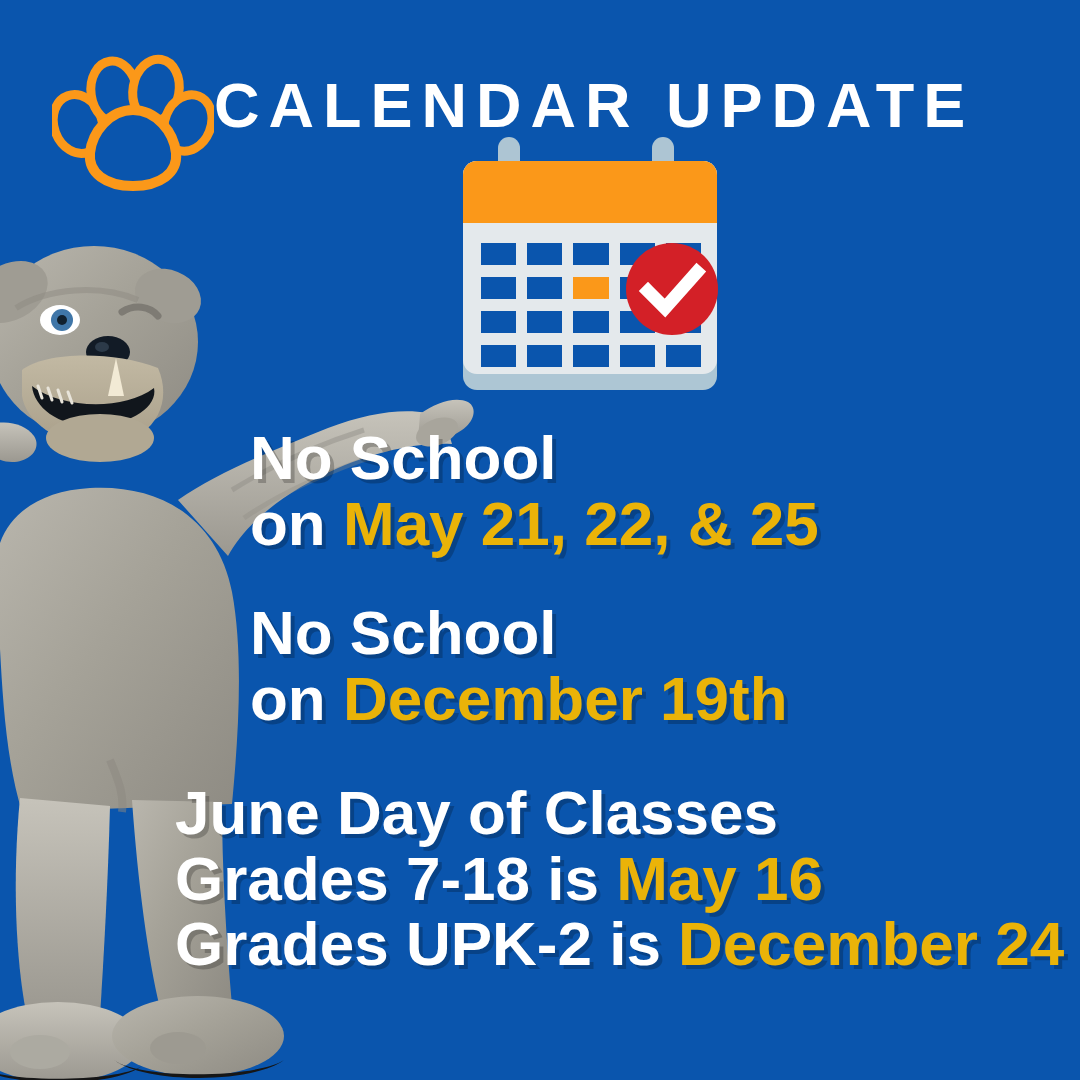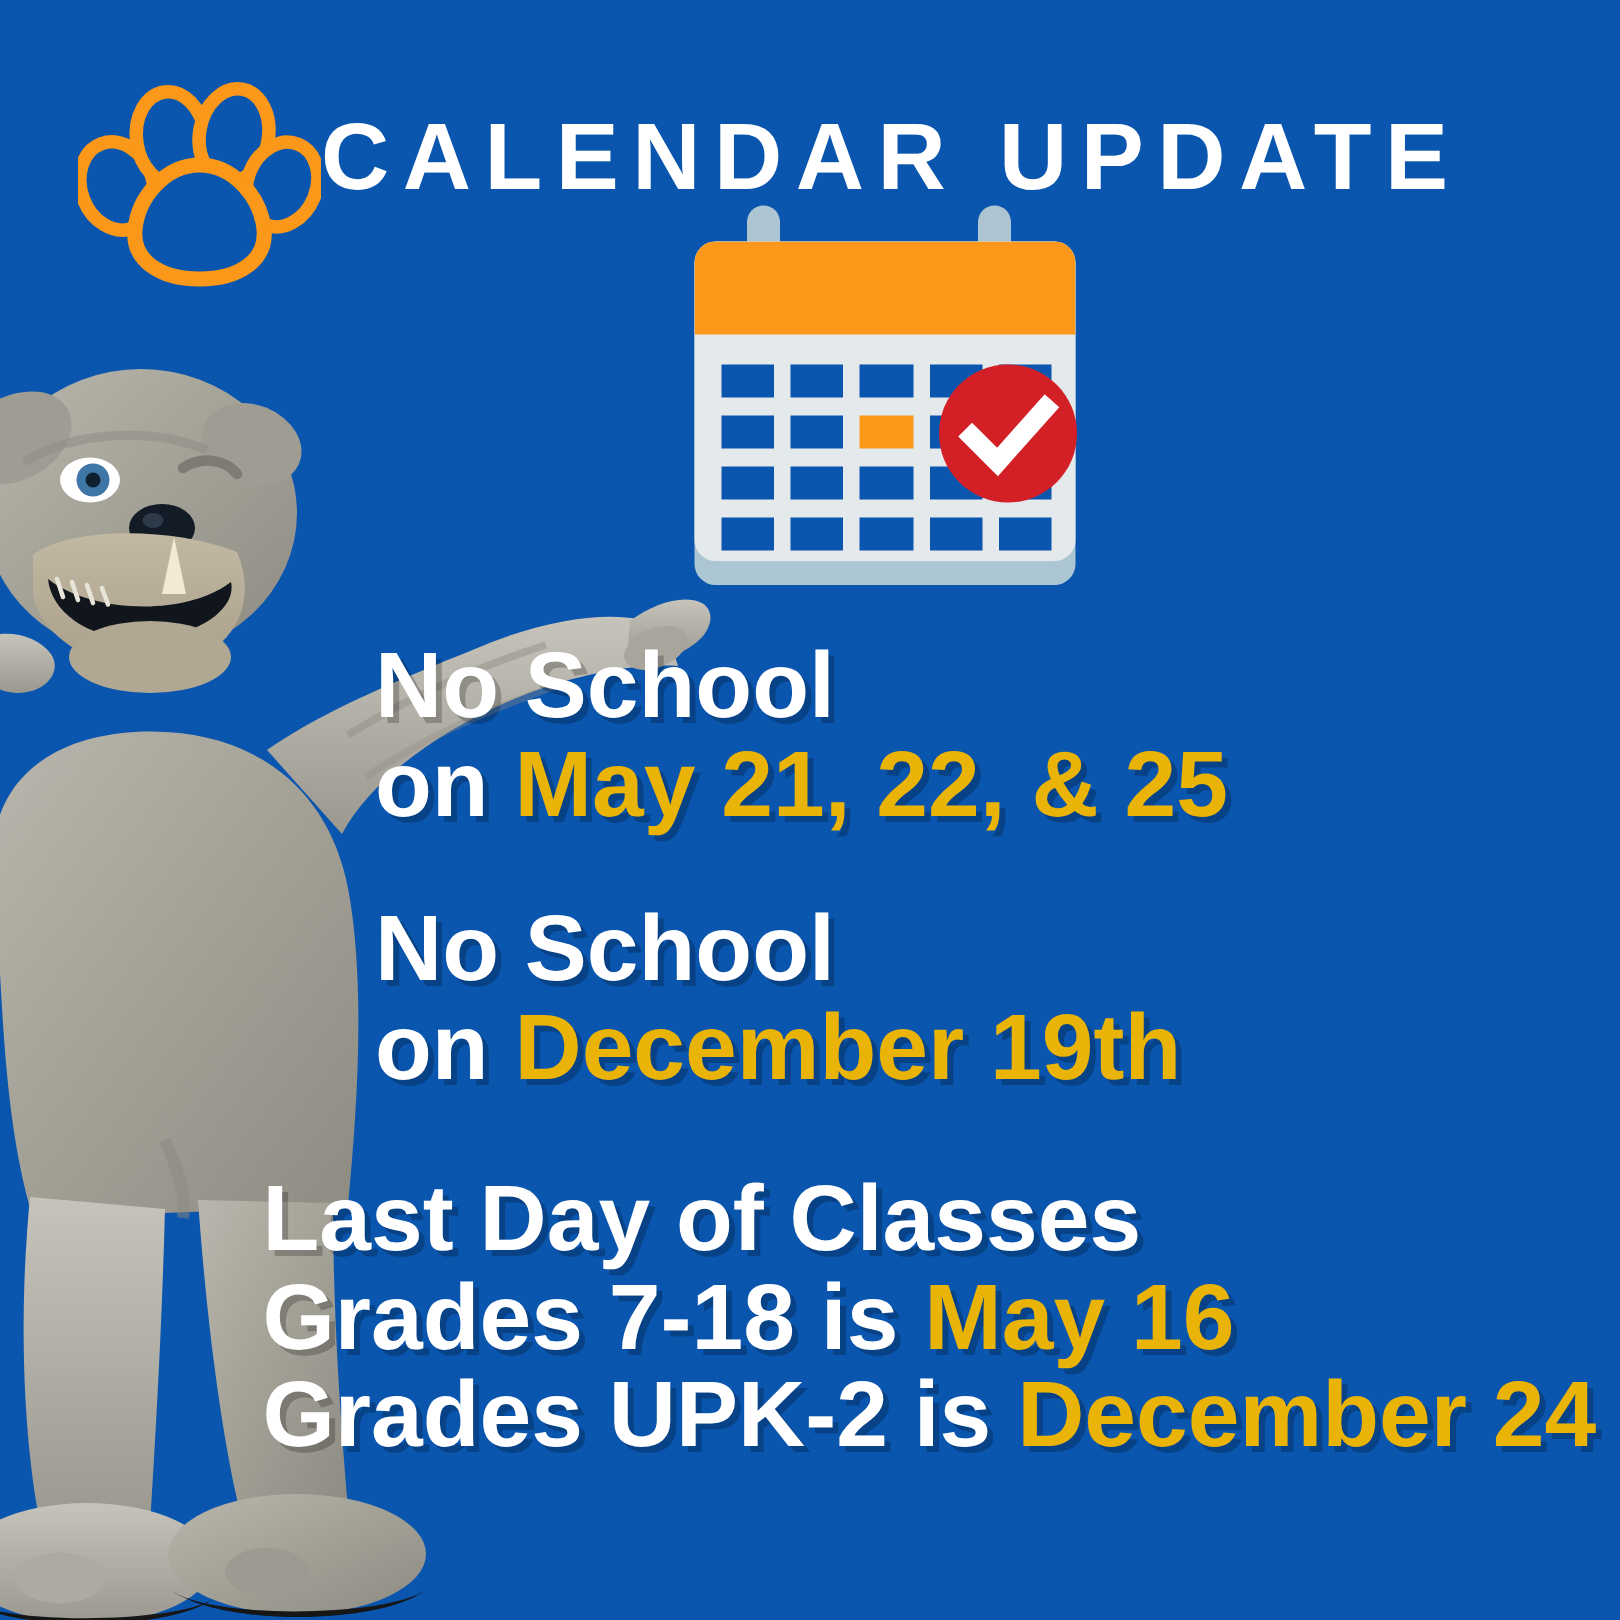--- a/index.html
+++ b/index.html
@@ -298,18 +298,18 @@
     <span class="msg-line">No School</span>
     <span class="msg-line"><span>on </span><span class="hi">May 21, 22, &amp; 25</span></span>
   </div>
 
   <div class="msg-block" id="msg-block-2">
     <span class="msg-line">No School</span>
     <span class="msg-line"><span>on </span><span class="hi">December 19th</span></span>
   </div>
 
   <div class="msg-block" id="msg-block-3">
-    <span class="msg-line">Last Day of Classes</span>
+    <span class="msg-line">June Day of Classes</span>
     <span class="msg-line"><span>Grades 7-18 is </span><span class="hi">May 16</span></span>
     <span class="msg-line"><span>Grades UPK-2 is </span><span class="hi">December 24</span></span>
   </div>
 
 </div>
 
 </body></html>

